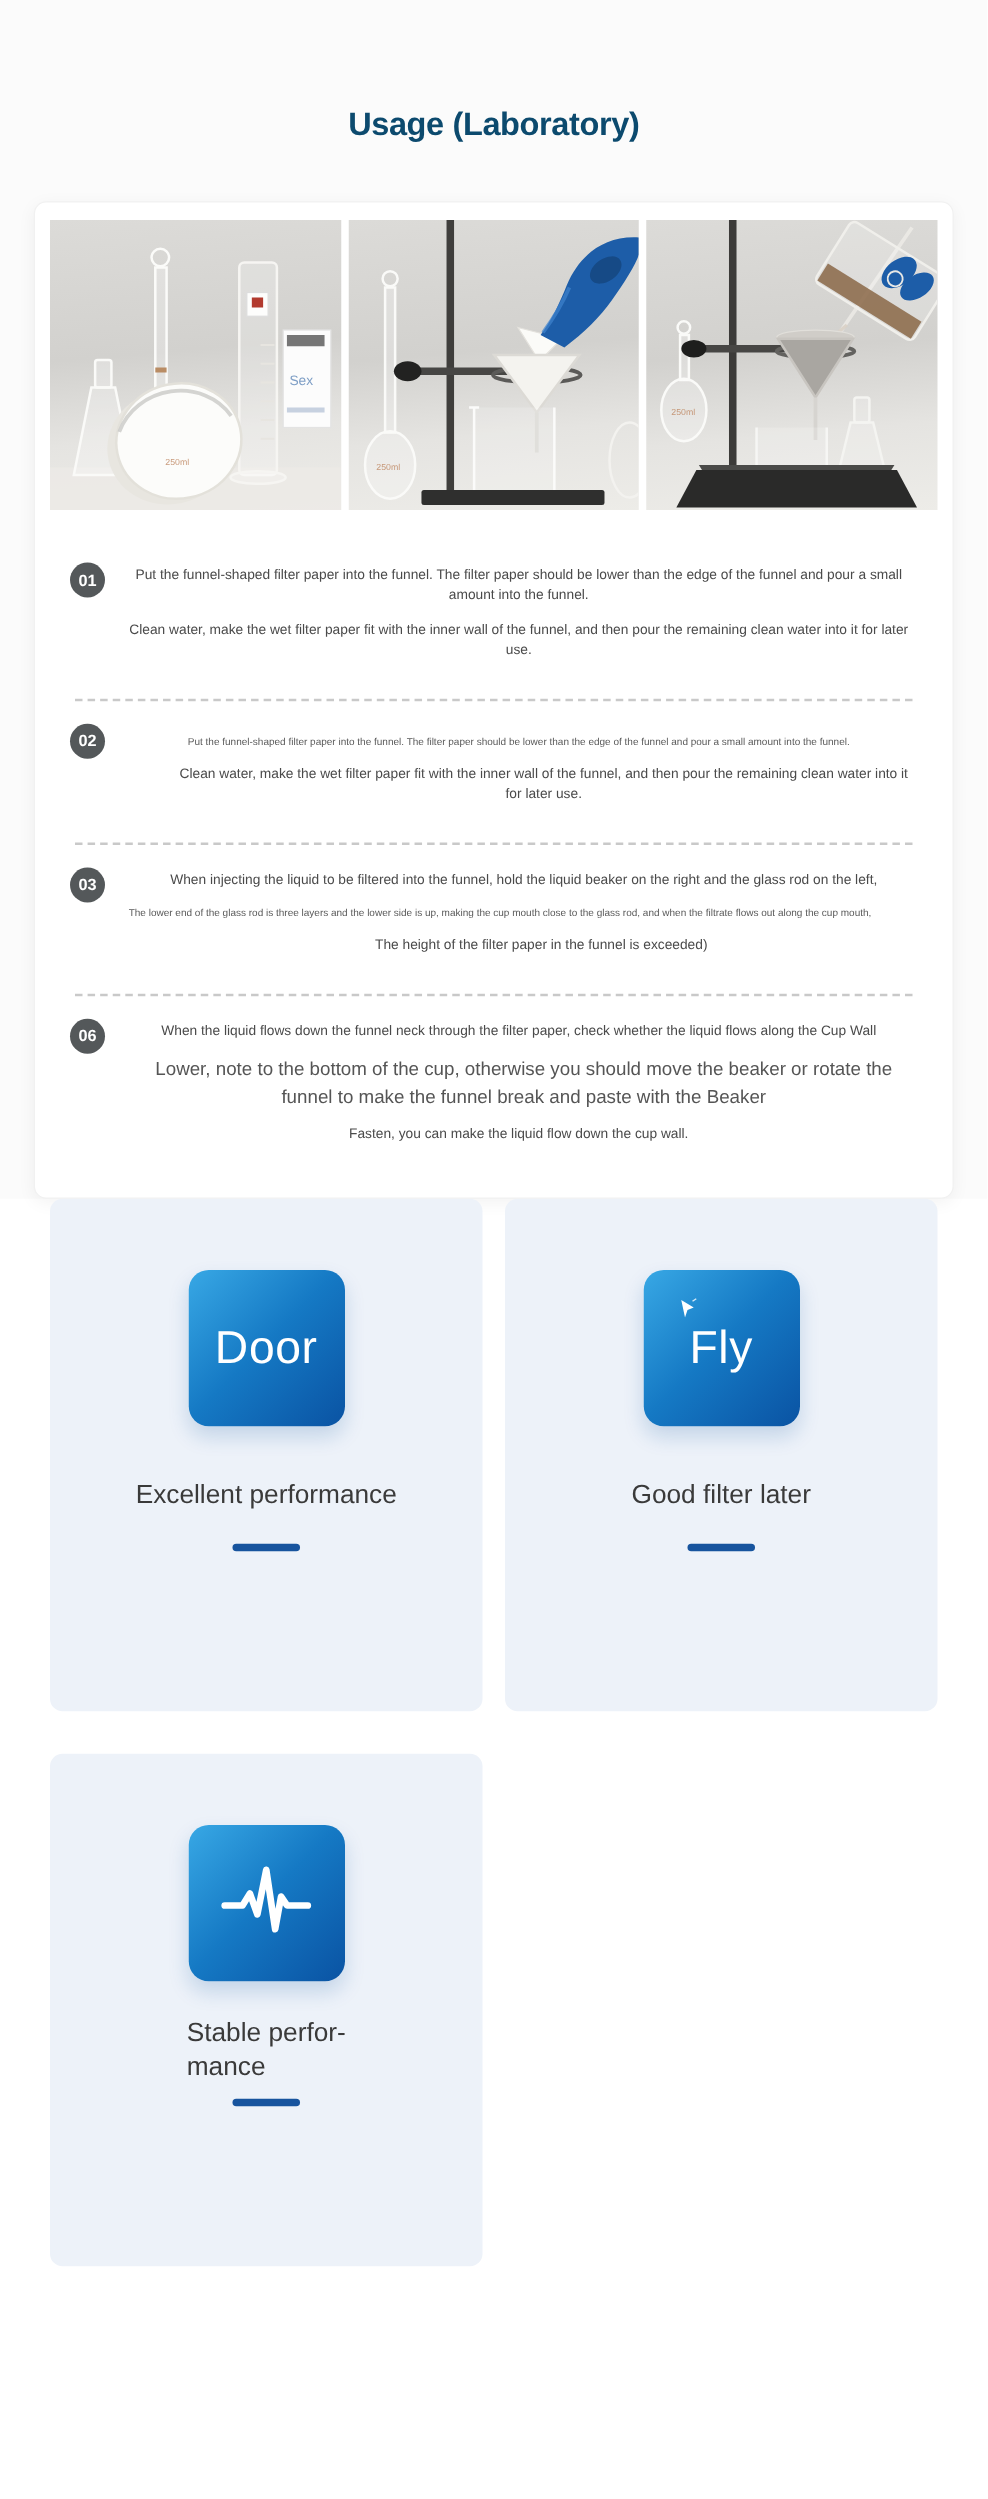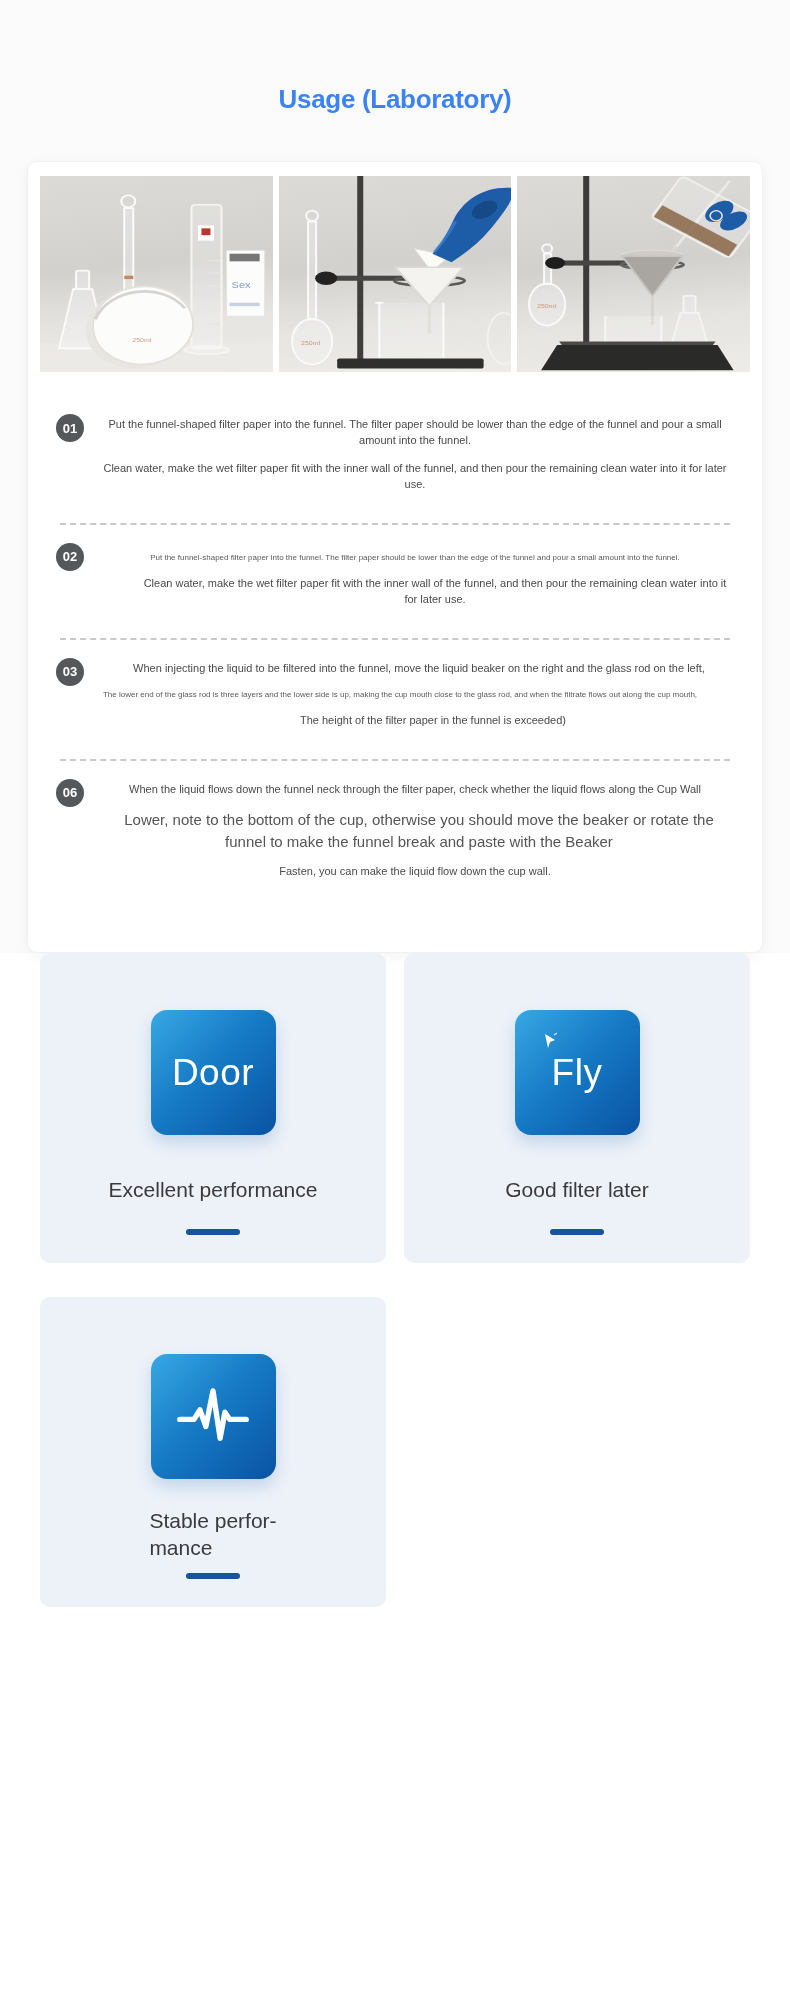--- a/index.html
+++ b/index.html
@@ -6,34 +6,34 @@
   html,body { margin:0; padding:0; }
   body {
     width:790px; height:1999px; overflow:hidden;
     background:#ffffff;
     font-family:"Liberation Sans","DejaVu Sans",sans-serif;
     -webkit-font-smoothing:antialiased;
   }
   .sec1 { background:#fbfbfb; }
   .sec-title {
     margin:0; padding:84px 0 46px; text-align:center;
-    font-size:26px; font-weight:bold; color:#3b82f6; letter-spacing:-0.3px;
+    font-size:26px; font-weight:bold; color:#0c4a6e; letter-spacing:-0.3px;
   }
   .sec2 .sec-title { padding:168px 0 66px; }
 
   
   .usage-card {
     margin:0 27px; min-height:792px;
     background:#ffffff; border:1px solid #f1f1f1; border-radius:10px;
     box-shadow:0 3px 14px rgba(0,0,0,0.05);
     padding:14px 12px 26px;
   }
   .photos { display:flex; gap:6px; margin-bottom:26px; }
   .photo {
-    flex:1; height:196px; position:relative; overflow:hidden;
+    flex:1; height:232px; position:relative; overflow:hidden;
     background:linear-gradient(175deg,#dcdbd8 0%,#d2d1ce 45%,#e5e4e1 72%,#edece8 100%);
   }
   .photo svg { position:absolute; inset:0; width:100%; height:100%; display:block; }
 
   .steps { padding:12px 16px 0;text-align:center; }
   .step { display:flex; gap:12px; margin:4px 0; }
   .badge {
     flex:0 0 28px; width:28px; height:28px; border-radius:50%;
     background:#54585a; color:#fff; font-size:13px; font-weight:bold;
     display:flex; align-items:center; justify-content:center;
@@ -45,21 +45,21 @@
   .indent40 { margin-left:40px; }
   .indent36 { margin-left:36px; }
   .indent8  { margin-left:8px; }
   .tight-top { margin-top:6px; }
   .full-bleed { margin-left:-56px; margin-right:-26px; }
   .divider { border-top:2px dashed #c9c9c9; margin:18px 4px; height:0; }
 
   
   .adv-grid { margin:0 40px; display:grid; grid-template-columns:1fr 1fr; gap:34px 18px; }
   .adv-card {
-    height:310px; background:#edf2f9; border-radius:10px;
+    height:410px; background:#edf2f9; border-radius:10px;
     display:flex; flex-direction:column; align-items:center; padding-top:57px;
   }
   .adv-icon {
     width:125px; height:125px; border-radius:16px; position:relative;
     background:linear-gradient(135deg,#38a8e5 0%,#1579c4 48%,#0a53a3 100%);
     display:flex; align-items:center; justify-content:center; color:#fff;
     box-shadow:0 8px 16px rgba(10,83,163,0.18);
   }
   .adv-icon-text { font-size:37px; color:#fff; letter-spacing:0.5px; }
   .fly-glyph { position:absolute; top:22px; left:26px; width:20px; height:20px; }
@@ -215,21 +215,21 @@
             <p class="p-xs tight-top">Put the funnel-shaped filter paper into the funnel. The filter paper should be lower than the edge of the funnel and pour a small amount into the funnel.</p>
             <p class="p-md indent40">Clean water, make the wet filter paper fit with the inner wall of the funnel, and then pour the remaining clean water into it for later use.</p>
           </div>
         </div>
 
         <div class="divider"></div>
 
         <div class="step">
           <div class="badge">03</div>
           <div class="step-text">
-            <p class="p-md indent8">When injecting the liquid to be filtered into the funnel, move the liquid beaker on the right and the glass rod on the left,</p>
+            <p class="p-md indent8">When injecting the liquid to be filtered into the funnel, hold the liquid beaker on the right and the glass rod on the left,</p>
             <p class="p-xs full-bleed">The lower end of the glass rod is three layers and the lower side is up, making the cup mouth close to the glass rod, and when the filtrate flows out along the cup mouth,</p>
             <p class="p-md indent36">The height of the filter paper in the funnel is exceeded)</p>
           </div>
         </div>
 
         <div class="divider"></div>
 
         <div class="step">
           <div class="badge">06</div>
           <div class="step-text">

